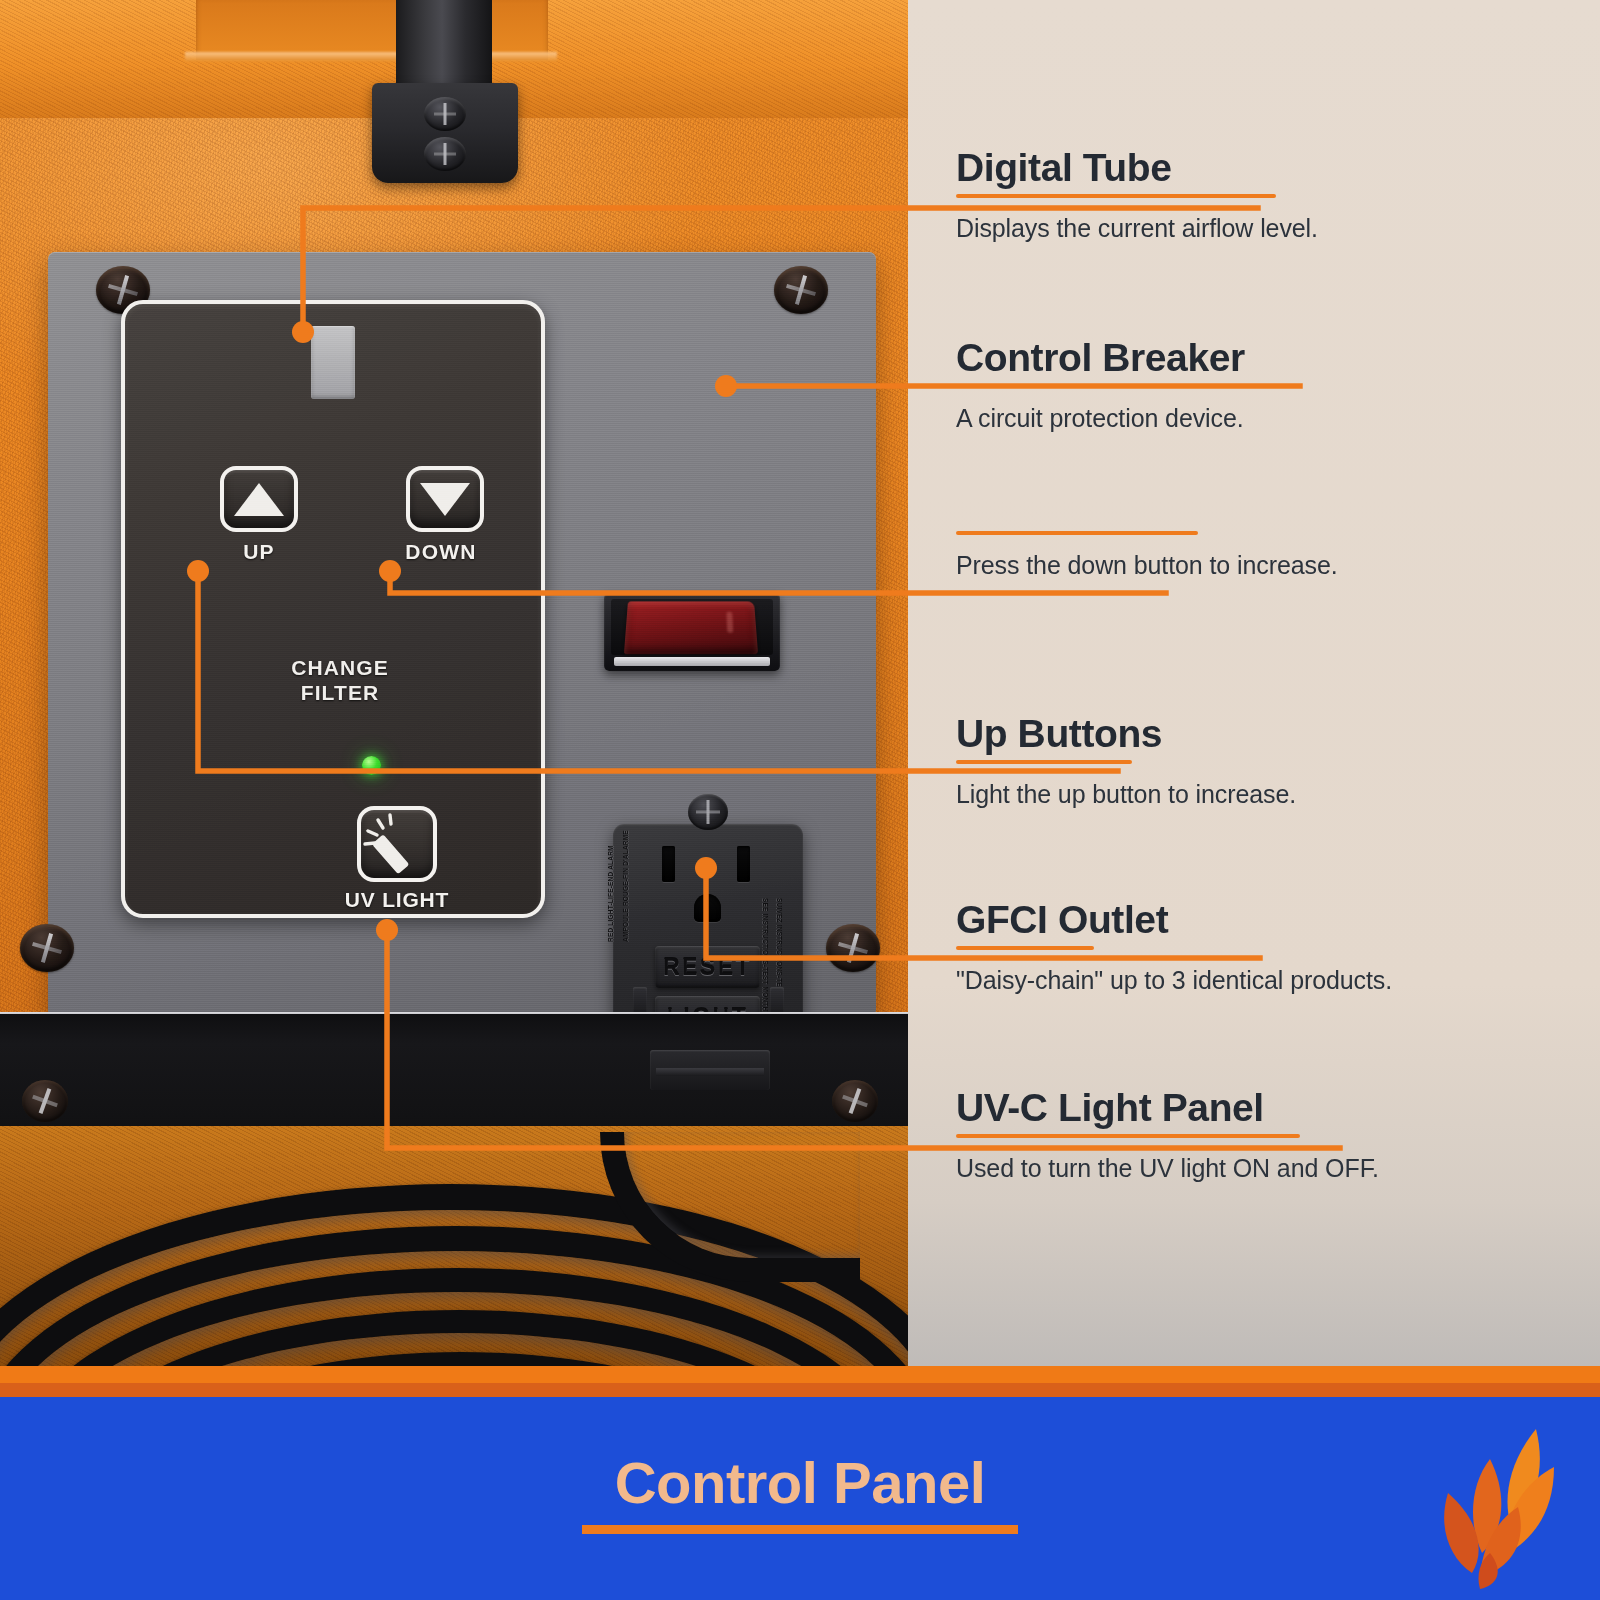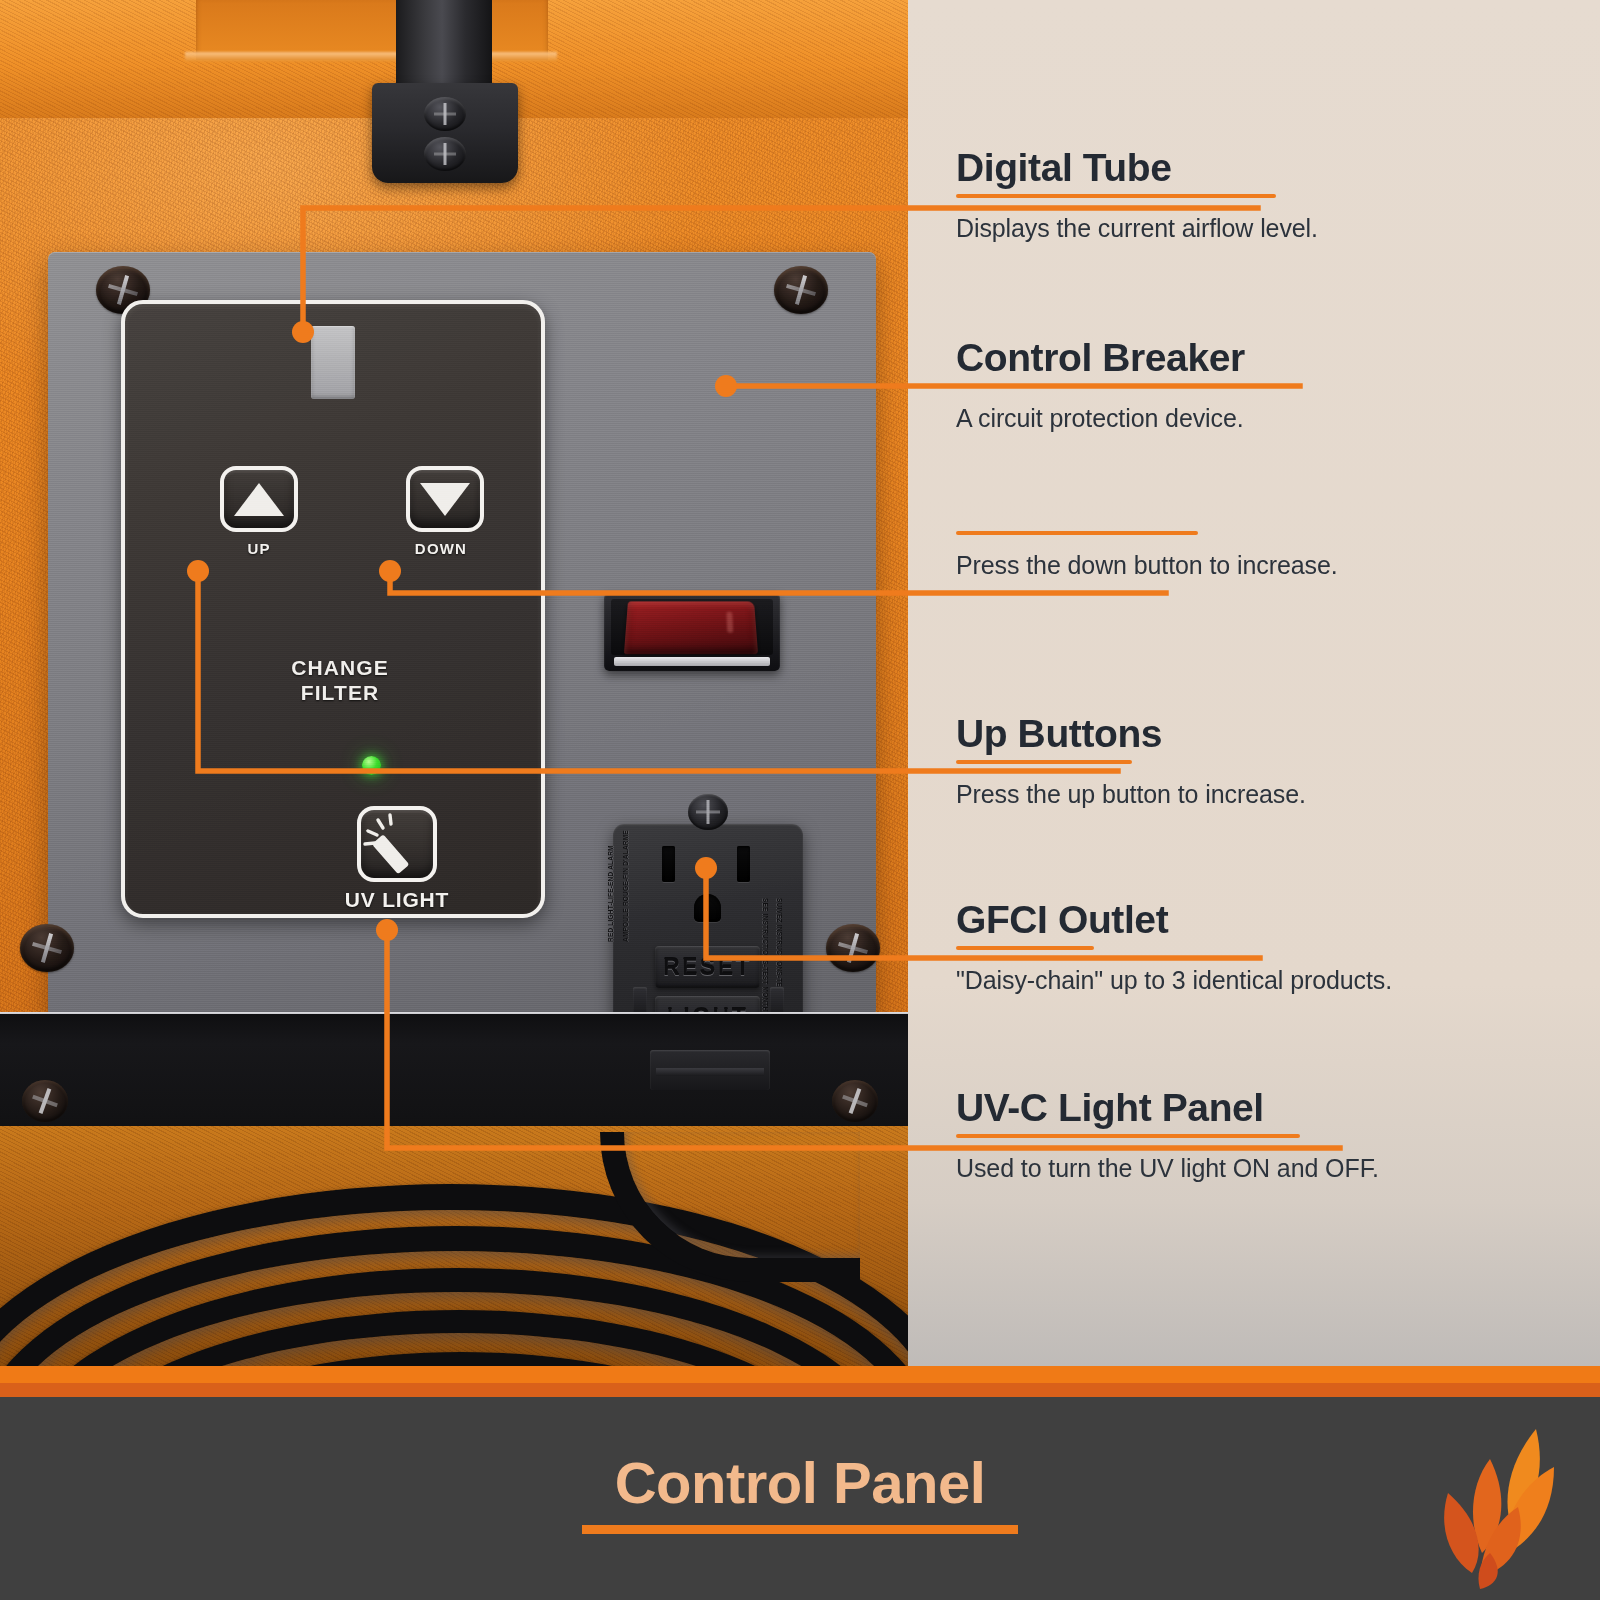--- a/index.html
+++ b/index.html
@@ -129,21 +129,21 @@
     background:linear-gradient(180deg,#413c39 0%,#322e2c 60%,#262322 100%);
     box-shadow: inset 0 -6px 9px rgba(0,0,0,.45), inset 0 2px 3px rgba(255,255,255,.12);
     display:flex; align-items:center; justify-content:center;
   }
   .arrow-btn .tri{ width:0; height:0; }
   .tri-up{ border-left:25px solid transparent; border-right:25px solid transparent; border-bottom:33px solid #f0eeea; }
   .tri-dn{ border-left:25px solid transparent; border-right:25px solid transparent; border-top:33px solid #f0eeea; }
   .btn-up{ left:95px; top:162px; }
   .btn-dn{ left:281px; top:162px; }
   .btn-label{
-    position:absolute; color:#f4f2ef; font-weight:bold; font-size:15px;
+    position:absolute; color:#f4f2ef; font-weight:bold; font-size:21px;
     letter-spacing:1.2px; text-shadow:0 1px 2px rgba(0,0,0,.7);
   }
   .lab-up{ left:95px; top:236px; width:78px; text-align:center; }
   .lab-dn{ left:255px; top:236px; width:122px; text-align:center; }
 
   .change-filter{
     position:absolute; left:100px; top:352px; width:230px;
     color:#f1efec; font-weight:bold; font-size:21px; line-height:1.18;
     letter-spacing:1.1px; text-align:center;
     text-shadow:0 1px 2px rgba(0,0,0,.7);
@@ -317,21 +317,21 @@
   .co-3{ top:714px; } .co-4{ top:900px; } .co-5{ top:1088px; }
 
   
   #leaders{ position:absolute; left:0; top:0; width:1600px; height:1366px; pointer-events:none; }
 
   
   .sep-a{ position:absolute; left:0; top:1366px; width:1600px; height:17px; background:#f07a16; }
   .sep-b{ position:absolute; left:0; top:1383px; width:1600px; height:14px; background:#d9601a; }
   .footer{
     position:absolute; left:0; top:1397px; width:1600px; height:203px;
-    background:#404040; overflow:hidden;
+    background:#1d4ed8; overflow:hidden;
   }
   .footer-title{
     position:absolute; left:0; top:52px; width:1600px; text-align:center;
     color:#f2b98c; font-size:58px; font-weight:bold; letter-spacing:-.5px;
   }
   .footer-underline{
     position:absolute; left:50%; transform:translateX(-50%); top:128px;
     width:436px; height:9px; background:#ef7b1d;
   }
   .flame{ position:absolute; right:44px; top:24px; width:170px; height:168px; }
@@ -460,21 +460,21 @@
     </div>
 
     <div class="callout co-2">
       <div class="rule" style="width:242px"></div>
       <p>Press the down button to increase.</p>
     </div>
 
     <div class="callout co-3">
       <h2>Up Buttons</h2>
       <div class="rule" style="width:176px"></div>
-      <p>Press the up button to increase.</p>
+      <p>Light the up button to increase.</p>
     </div>
 
     <div class="callout co-4">
       <h2>GFCI Outlet</h2>
       <div class="rule" style="width:138px"></div>
       <p>"Daisy-chain" up to 3 identical products.</p>
     </div>
 
     <div class="callout co-5">
       <h2>UV-C Light Panel</h2>

